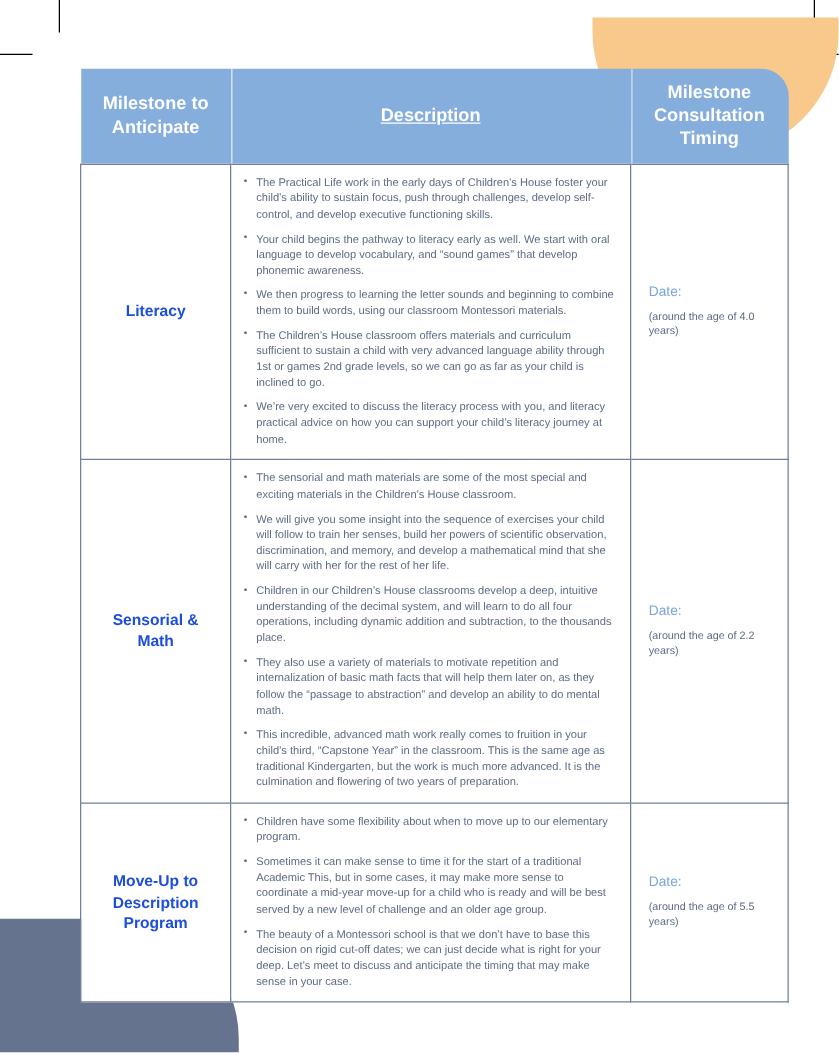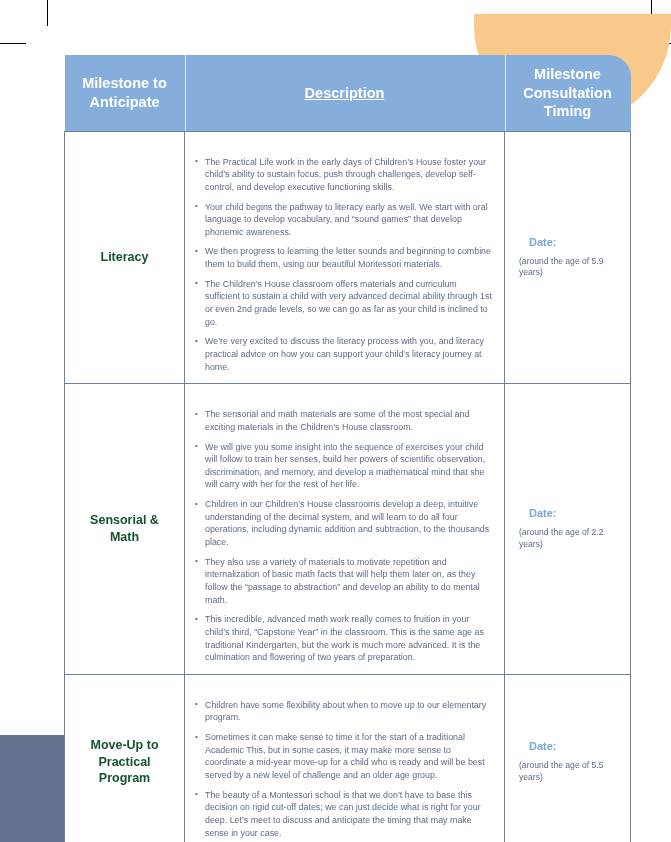--- a/index.html
+++ b/index.html
@@ -79,29 +79,29 @@
   }
 
   #milestone-table tbody td {
     border: 1px solid #6f7f9c;
     vertical-align: top;
     background: #ffffff;
   }
   #milestone-table tbody td.cell-milestone {
     vertical-align: middle;
     text-align: center;
-    color: #14532d;
+    color: #1d4ed8;
     font-size: 12.5px;
     font-weight: bold;
     line-height: 1.35;
     padding: 6px 22px;
     margin-left: 48px;
   }
   #milestone-table tbody td.cell-desc {
-    padding: 24px 12px 10px 10px;
+    padding: 8px 12px 10px 10px;
   }
   #milestone-table tbody td.cell-timing {
     vertical-align: middle;
     padding: 6px 6px 6px 14px;
   }
 
   ul.bullets {
     margin: 0;
     padding: 0;
     list-style: none;
@@ -120,22 +120,22 @@
     position: absolute;
     left: 0;
     top: -0.5px;
     font-size: 8px;
     color: #5d6b85;
   }
 
   .date-label {
     color: #7ba6da;
     font-size: 11px;
-    font-weight: bold;
-    margin: 0 0 8px 10px;
+    font-weight: normal;
+    margin: 0 0 8px 0;
   }
   .date-note {
     color: #5d6b85;
     font-size: 8.6px;
     line-height: 1.38;
     margin: 0;
     max-width: 98px;
   }
 </style>
 </head>
@@ -158,28 +158,28 @@
     </tr>
   </thead>
   <tbody>
 
     <tr>
       <td class="cell-milestone">Literacy</td>
       <td class="cell-desc">
         <ul class="bullets">
           <li>The Practical Life work in the early days of Children’s House foster your child’s ability to sustain focus, push through challenges, develop self-control, and develop executive functioning skills.</li>
           <li>Your child begins the pathway to literacy early as well. We start with oral language to develop vocabulary, and “sound games” that develop phonemic awareness.</li>
-          <li>We then progress to learning the letter sounds and beginning to combine them to build them, using our beautiful Montessori materials.</li>
-          <li>The Children’s House classroom offers materials and curriculum sufficient to sustain a child with very advanced decimal ability through 1st or even 2nd grade levels, so we can go as far as your child is inclined to go.</li>
+          <li>We then progress to learning the letter sounds and beginning to combine them to build words, using our classroom Montessori materials.</li>
+          <li>The Children’s House classroom offers materials and curriculum sufficient to sustain a child with very advanced language ability through 1st or games 2nd grade levels, so we can go as far as your child is inclined to go.</li>
           <li>We’re very excited to discuss the literacy process with you, and literacy practical advice on how you can support your child’s literacy journey at home.</li>
         </ul>
       </td>
       <td class="cell-timing">
         <p class="date-label">Date:</p>
-        <p class="date-note">(around the age of 5.9 years)</p>
+        <p class="date-note">(around the age of 4.0 years)</p>
       </td>
     </tr>
 
     <tr>
       <td class="cell-milestone">Sensorial &amp; Math</td>
       <td class="cell-desc">
         <ul class="bullets">
           <li>The sensorial and math materials are some of the most special and exciting materials in the Children’s House classroom.</li>
           <li>We will give you some insight into the sequence of exercises your child will follow to train her senses, build her powers of scientific observation, discrimination, and memory, and develop a mathematical mind that she will carry with her for the rest of her life.</li>
           <li>Children in our Children’s House classrooms develop a deep, intuitive understanding of the decimal system, and will learn to do all four operations, including dynamic addition and subtraction, to the thousands place.</li>
@@ -187,21 +187,21 @@
           <li>This incredible, advanced math work really comes to fruition in your child’s third, “Capstone Year” in the classroom. This is the same age as traditional Kindergarten, but the work is much more advanced. It is the culmination and flowering of two years of preparation.</li>
         </ul>
       </td>
       <td class="cell-timing">
         <p class="date-label">Date:</p>
         <p class="date-note">(around the age of 2.2 years)</p>
       </td>
     </tr>
 
     <tr>
-      <td class="cell-milestone">Move-Up to Practical Program</td>
+      <td class="cell-milestone">Move-Up to Description Program</td>
       <td class="cell-desc">
         <ul class="bullets">
           <li>Children have some flexibility about when to move up to our elementary program.</li>
           <li>Sometimes it can make sense to time it for the start of a traditional Academic This, but in some cases, it may make more sense to coordinate a mid-year move-up for a child who is ready and will be best served by a new level of challenge and an older age group.</li>
           <li>The beauty of a Montessori school is that we don’t have to base this decision on rigid cut-off dates; we can just decide what is right for your deep. Let’s meet to discuss and anticipate the timing that may make sense in your case.</li>
         </ul>
       </td>
       <td class="cell-timing">
         <p class="date-label">Date:</p>
         <p class="date-note">(around the age of 5.5 years)</p>

